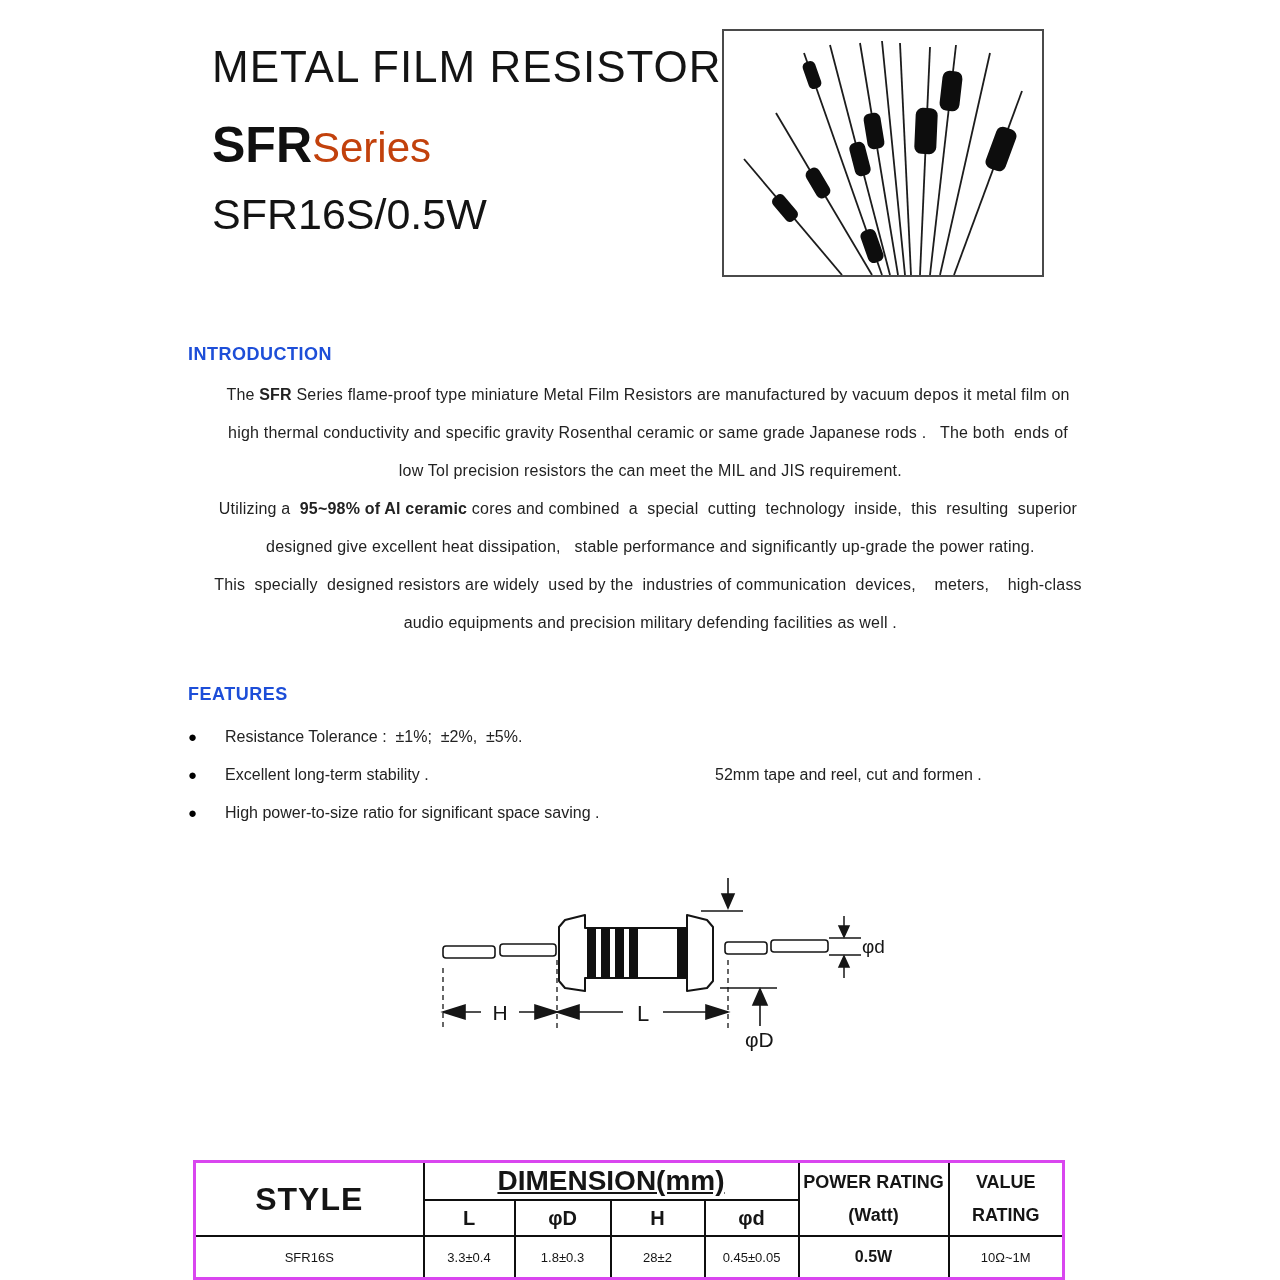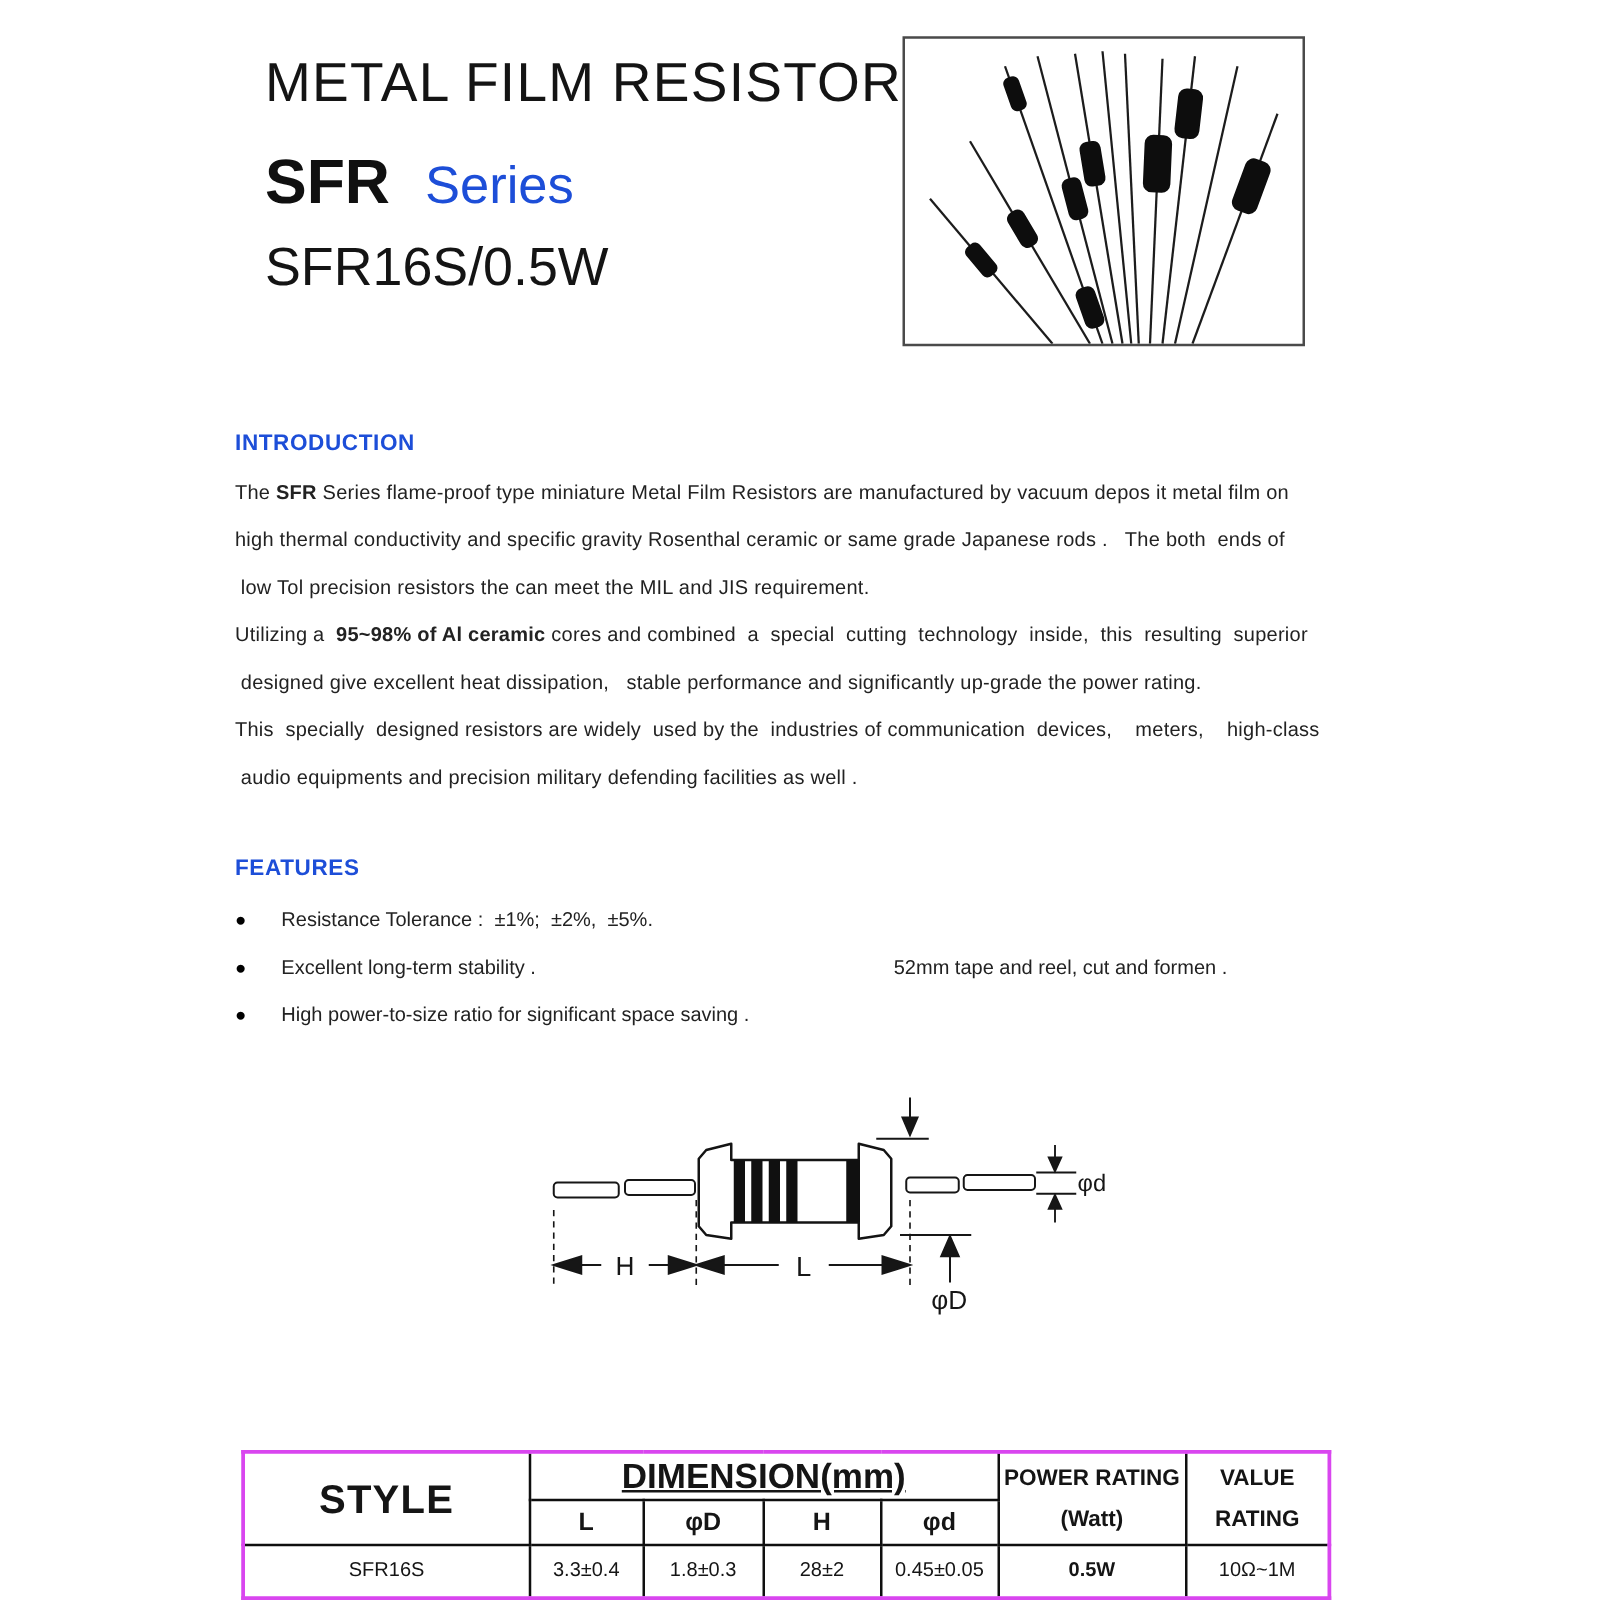--- a/index.html
+++ b/index.html
@@ -3,47 +3,47 @@
 <meta charset="utf-8">
 <style>
   html,body{margin:0;padding:0;background:#888;}
   #page{position:relative;width:1280px;height:1280px;background:#ffffff;margin:0 auto;
         font-family:"Liberation Sans", sans-serif;color:#1a1a1a;overflow:hidden;}
   .abs{position:absolute;}
   
   #title-line{left:212px;top:42px;font-size:44px;letter-spacing:1px;color:#141414;}
   #series-line{left:212px;top:116px;}
   #series-line .b{font-size:50px;font-weight:700;color:#101010;}
-  #series-line .r{font-size:42px;margin-left:28px;color:#1d4ed8;}
+  #series-line .r{font-size:42px;color:#c2410c;}
   #model-line{left:212px;top:190px;font-size:43px;color:#141414;}
   
   #photo-box{left:722px;top:29px;width:318px;height:244px;border:2px solid #4a4a4a;background:#fff;}
   
   .sec-heading{font-size:18px;font-weight:700;letter-spacing:0.5px;color:#1d4ed8;}
   #intro-heading{left:188px;top:344px;}
   #intro-body{left:188px;top:376px;width:920px;}
-  .tline{white-space:pre;height:38px;line-height:38px;font-size:16px;letter-spacing:0.2px;color:#222;}
+  .tline{white-space:pre;height:38px;line-height:38px;font-size:16px;letter-spacing:0.2px;color:#222;text-align:center;}
   .tline .bold{font-weight:700;}
   #features-heading{left:188px;top:684px;}
   .feat-row{height:38px;line-height:38px;font-size:16px;color:#222;white-space:pre;}
   .bullet{font-size:15px;color:#000;}
   #feat-l0{left:188px;top:718px;} #feat-l1{left:188px;top:756px;} #feat-l2{left:188px;top:794px;}
   #feat-r0{left:650px;top:718px;} #feat-r1{left:715px;top:756px;}
   .bgap-l{display:inline-block;width:28px;} .bgap-r{display:inline-block;width:22px;}
   
   #diagram{left:425px;top:840px;width:480px;height:220px;}
   
   #spec-table{left:193px;top:1160px;border-collapse:collapse;table-layout:fixed;background:#fff;
               border:3px solid #d946ef;}
   #spec-table td{border:2px solid #0f0f0f;text-align:center;vertical-align:middle;padding:0;color:#151515;}
   .th-style{font-size:32px;font-weight:700;letter-spacing:1px;}
   .th-dim{font-size:28px;font-weight:700;height:36px;text-decoration:underline;}
   .th-sub{font-size:20px;font-weight:700;height:34px;}
   .th-two{font-size:18px;font-weight:700;line-height:33px;}
-  .td-data{font-size:16px;height:40px;}
+  .td-data{font-size:13px;height:40px;}
   .td-bold{font-weight:700;font-size:16px;}
 </style>
 </head>
 <body>
 
 <div id="page">
 
   <div class="abs" id="title-line">METAL FILM RESISTORS</div>
   <div class="abs" id="series-line">
     <span class="b">SFR</span><span class="r">Series</span>

